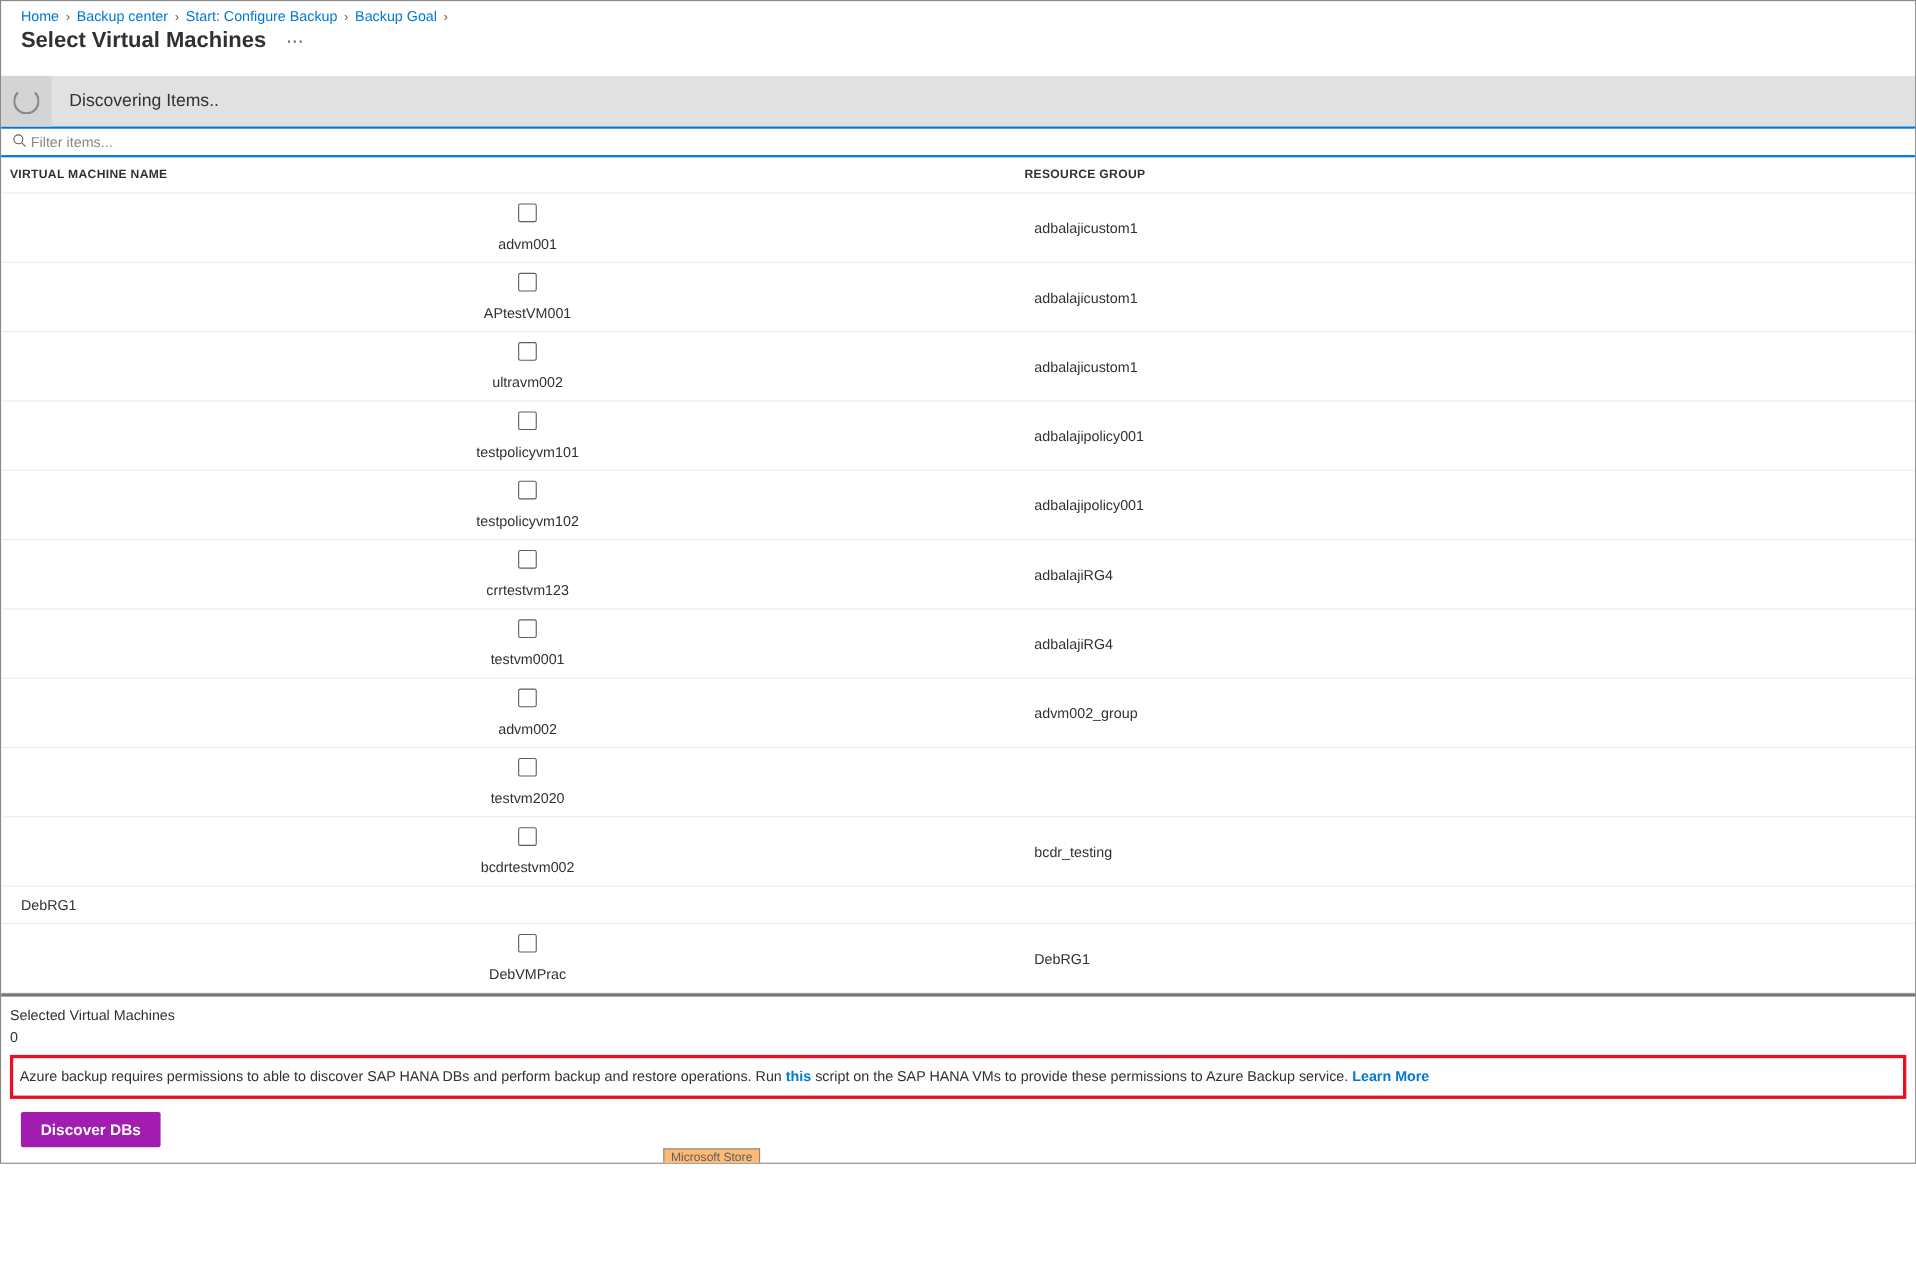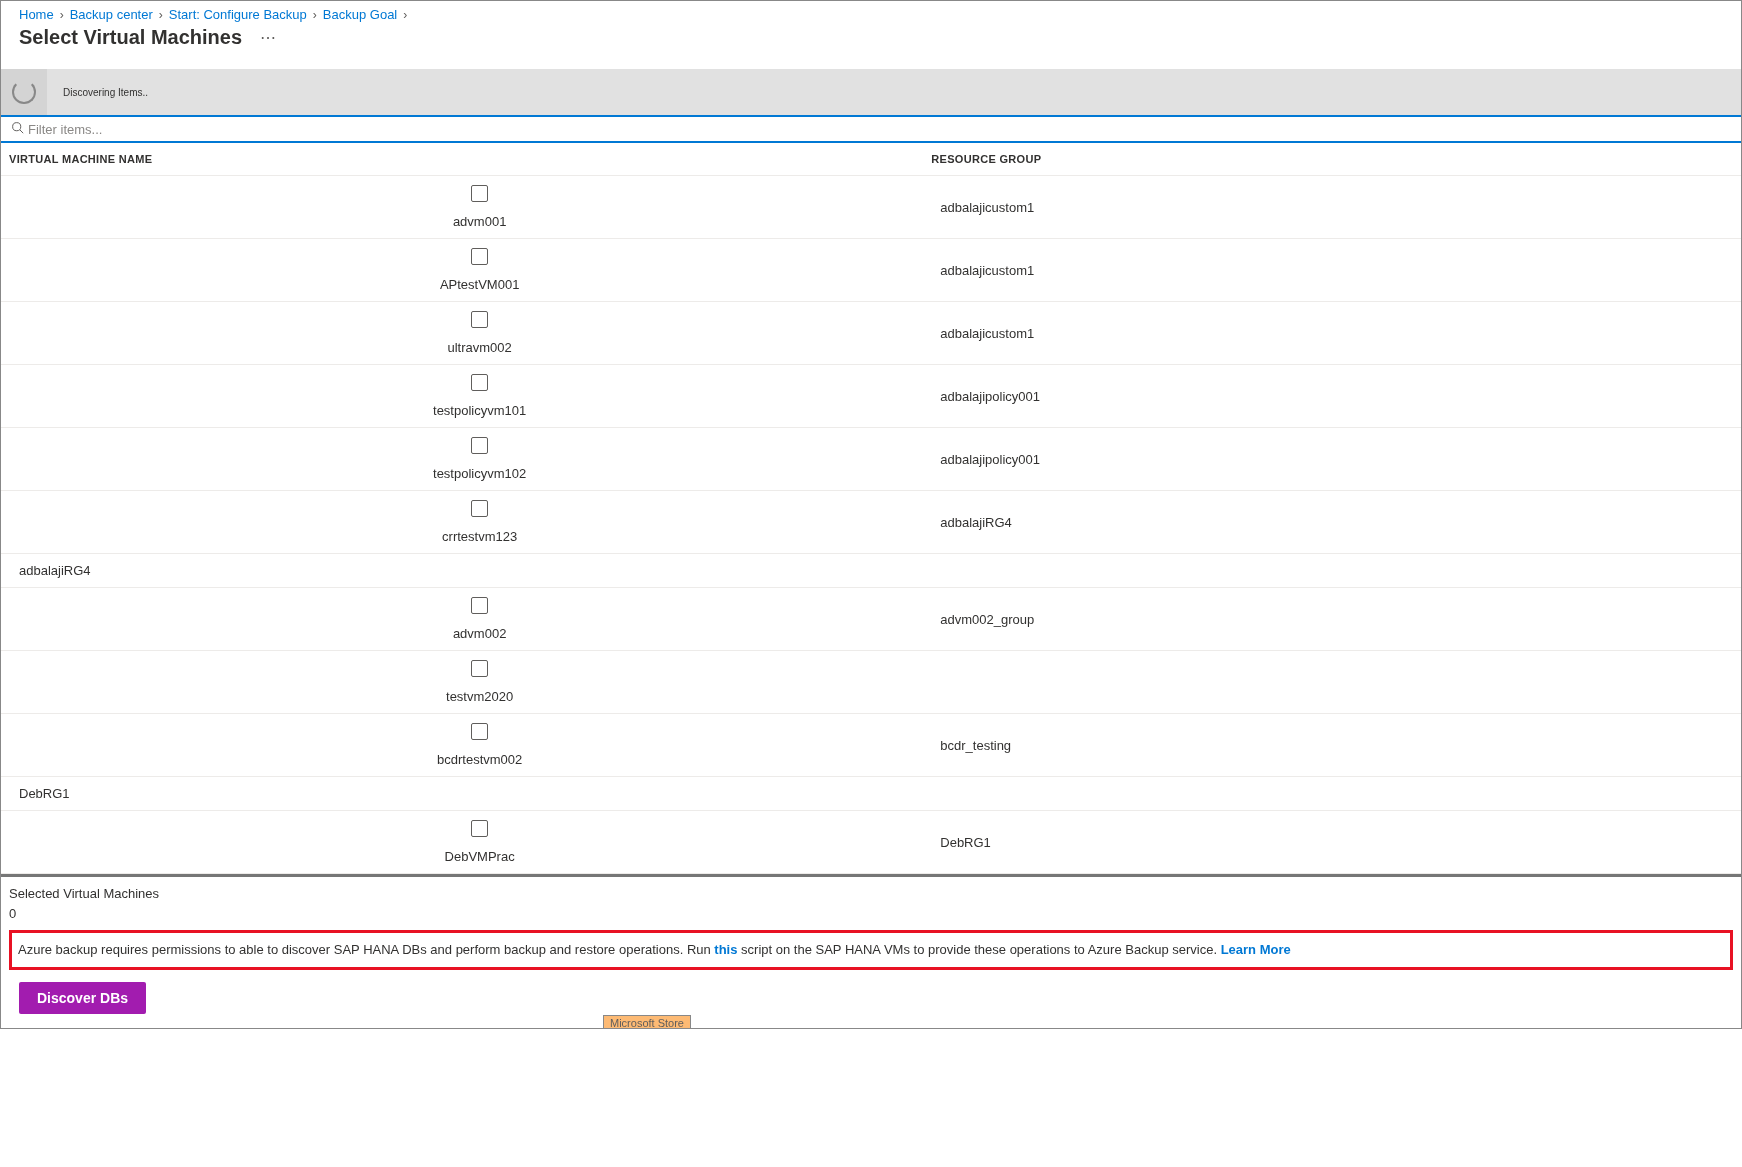--- a/index.html
+++ b/index.html
@@ -52,21 +52,21 @@
       align-items: center;
       justify-content: center;
     }
     .spinner {
       width: 24px;
       height: 24px;
       border: 2px solid #888;
       border-top-color: transparent;
       border-radius: 50%;
     }
-    .status-text { padding-left: 16px; font-size: 10px; color: #323130; }
+    .status-text { padding-left: 16px; font-size: 16px; color: #323130; }
     .filter-row {
       border-top: 2px solid #0078d4;
       border-bottom: 2px solid #0078d4;
       padding: 4px 10px;
       display: flex;
       align-items: center;
       gap: 4px;
     }
     .filter-row .search-icon { font-size: 13px; color: #605e5c; }
     .filter-input {
@@ -218,20 +218,24 @@
     <div class="rg-name">adbalajipolicy001</div>
   </div>
       <div class="table-row">
     <div class="vm-cell">
       <div class="checkbox"></div>
       <span class="vm-name">crrtestvm123</span>
     </div>
     <div class="rg-name">adbalajiRG4</div>
   </div>
       <div class="table-row">
+    <div class="vm-cell">
+      <div class="checkbox"></div>
+      <span class="vm-name">testvm0001</span>
+    </div>
     <div class="rg-name">adbalajiRG4</div>
   </div>
       <div class="table-row">
     <div class="vm-cell">
       <div class="checkbox"></div>
       <span class="vm-name">advm002</span>
     </div>
     <div class="rg-name">advm002_group</div>
   </div>
       <div class="table-row">
@@ -260,21 +264,21 @@
     </div>
 
   <div class="divider"></div>
 
   <div class="selected-section">
     <div>Selected Virtual Machines</div>
     <div class="count">0</div>
   </div>
 
   <div class="notice-box">
-    <span>Azure backup requires permissions to able to discover SAP HANA DBs and perform backup and restore operations. Run </span><span class="link">this</span><span> script on the SAP HANA VMs to provide these operations to Azure Backup service. </span><span class="link">Learn More</span>
+    <span>Azure backup requires permissions to able to discover SAP HANA DBs and perform backup and restore operations. Run </span><span class="link">this</span><span> script on the SAP HANA VMs to provide these permissions to Azure Backup service. </span><span class="link">Learn More</span>
   </div>
 
   <div class="button-row">
     <button class="primary-btn">Discover DBs</button>
   </div>
 
   <div class="ms-store">Microsoft Store</div>
 
 </div>
 

